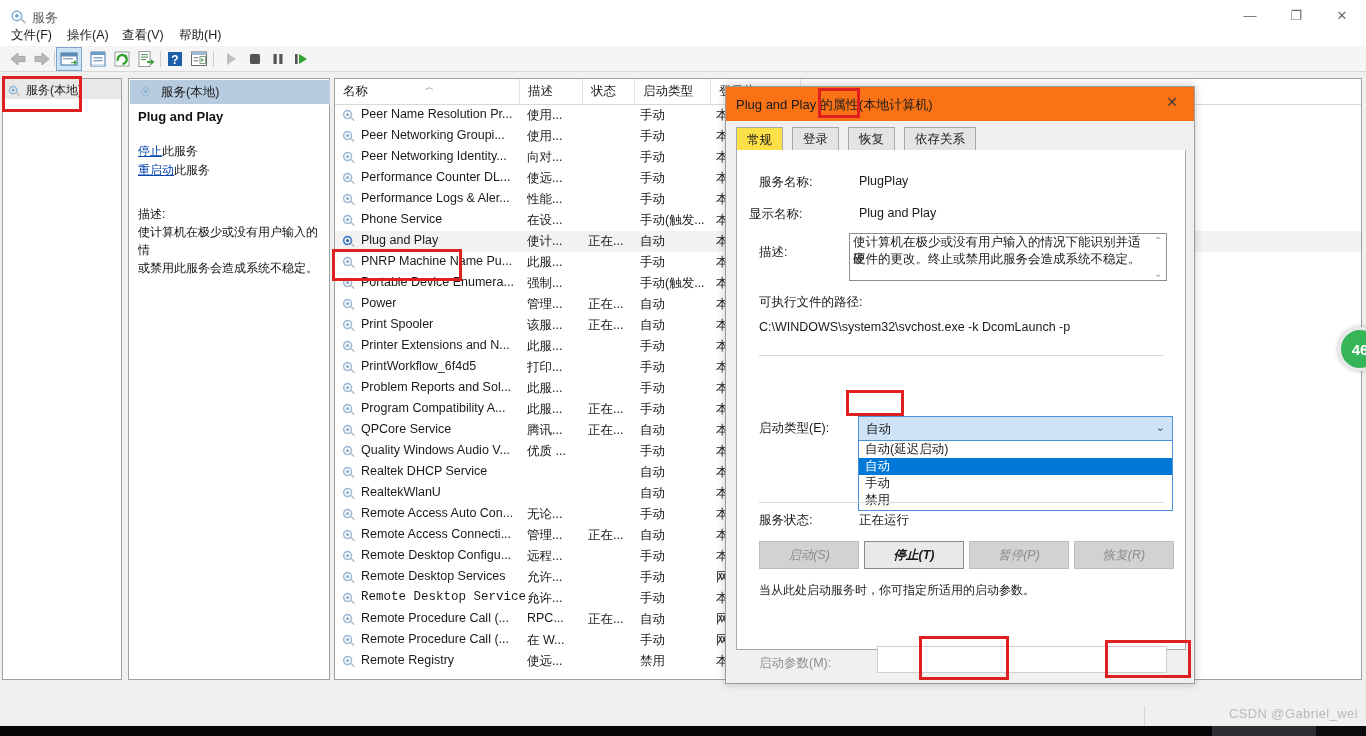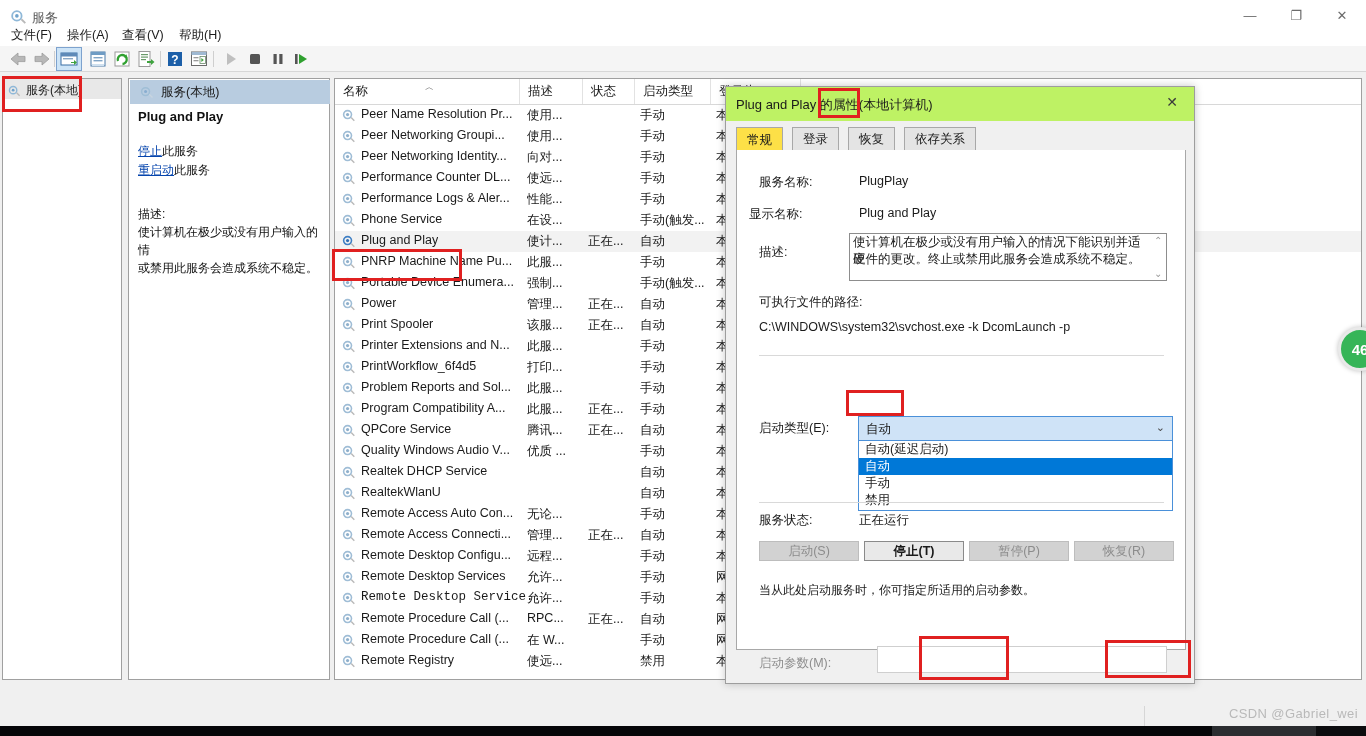--- a/index.html
+++ b/index.html
@@ -167,21 +167,21 @@
   }
 
   
   .dialog {
     position: absolute; left: 725px; top: 86px; width: 470px; height: 598px;
     background: #f0f0f0; border: 1px solid #9d9d9d;
     box-shadow: 0 0 8px rgba(0,0,0,.22);
   }
   .dlg-title {
     position: absolute; left: 0; top: 0; width: 468px; height: 34px;
-    background: #bef264;
+    background: #f97316;
   }
   .dlg-title-text {
     position: absolute; left: 10px; top: 9px; font-size: 13px; color: #1a1a1a;
     white-space: nowrap;
   }
   .dlg-close {
     position: absolute; right: 0; top: 0; width: 44px; height: 30px;
     display: flex; align-items: center; justify-content: center;
     color: #3a3a3a; font-size: 14px;
   }
@@ -227,24 +227,24 @@
     background: #ffffff; border: 1px solid #4a90d9; border-top: none;
   }
   .combo-opt {
     position: absolute; left: 0; width: 313px; height: 17px;
     font-size: 12.5px; color: #1a1a1a; padding-left: 6px; line-height: 17px;
   }
   .combo-opt.sel { background: #0078d7; color: #ffffff; }
 
   
   .sbtn {
-    position: absolute; height: 20px; width: 100px;
+    position: absolute; height: 28px; width: 100px;
     border: 1px solid #bdbdbd; background: #d2d2d2;
     color: #8c8c8c; font-size: 12.5px;
-    display: flex; align-items: center; justify-content: center;
+    display: flex; align-items: center; justify-content: center; font-style: italic;
   }
   .sbtn.enabled {
     background: #e9e9e9; border: 1px solid #8a8a8a; color: #1a1a1a; font-weight: bold;
   }
   .hint-text {
     position: absolute; left: 22px; font-size: 12px; color: #1a1a1a;
   }
 
   
   .fbtn {

